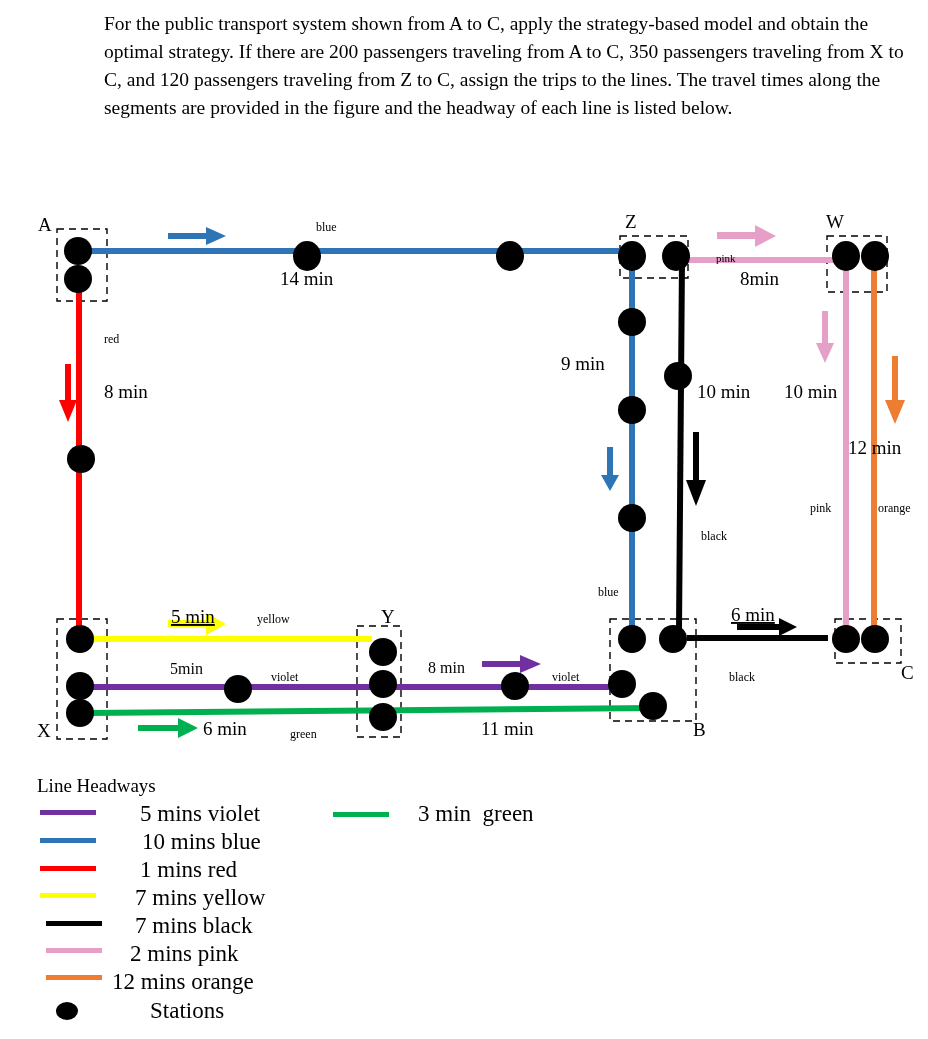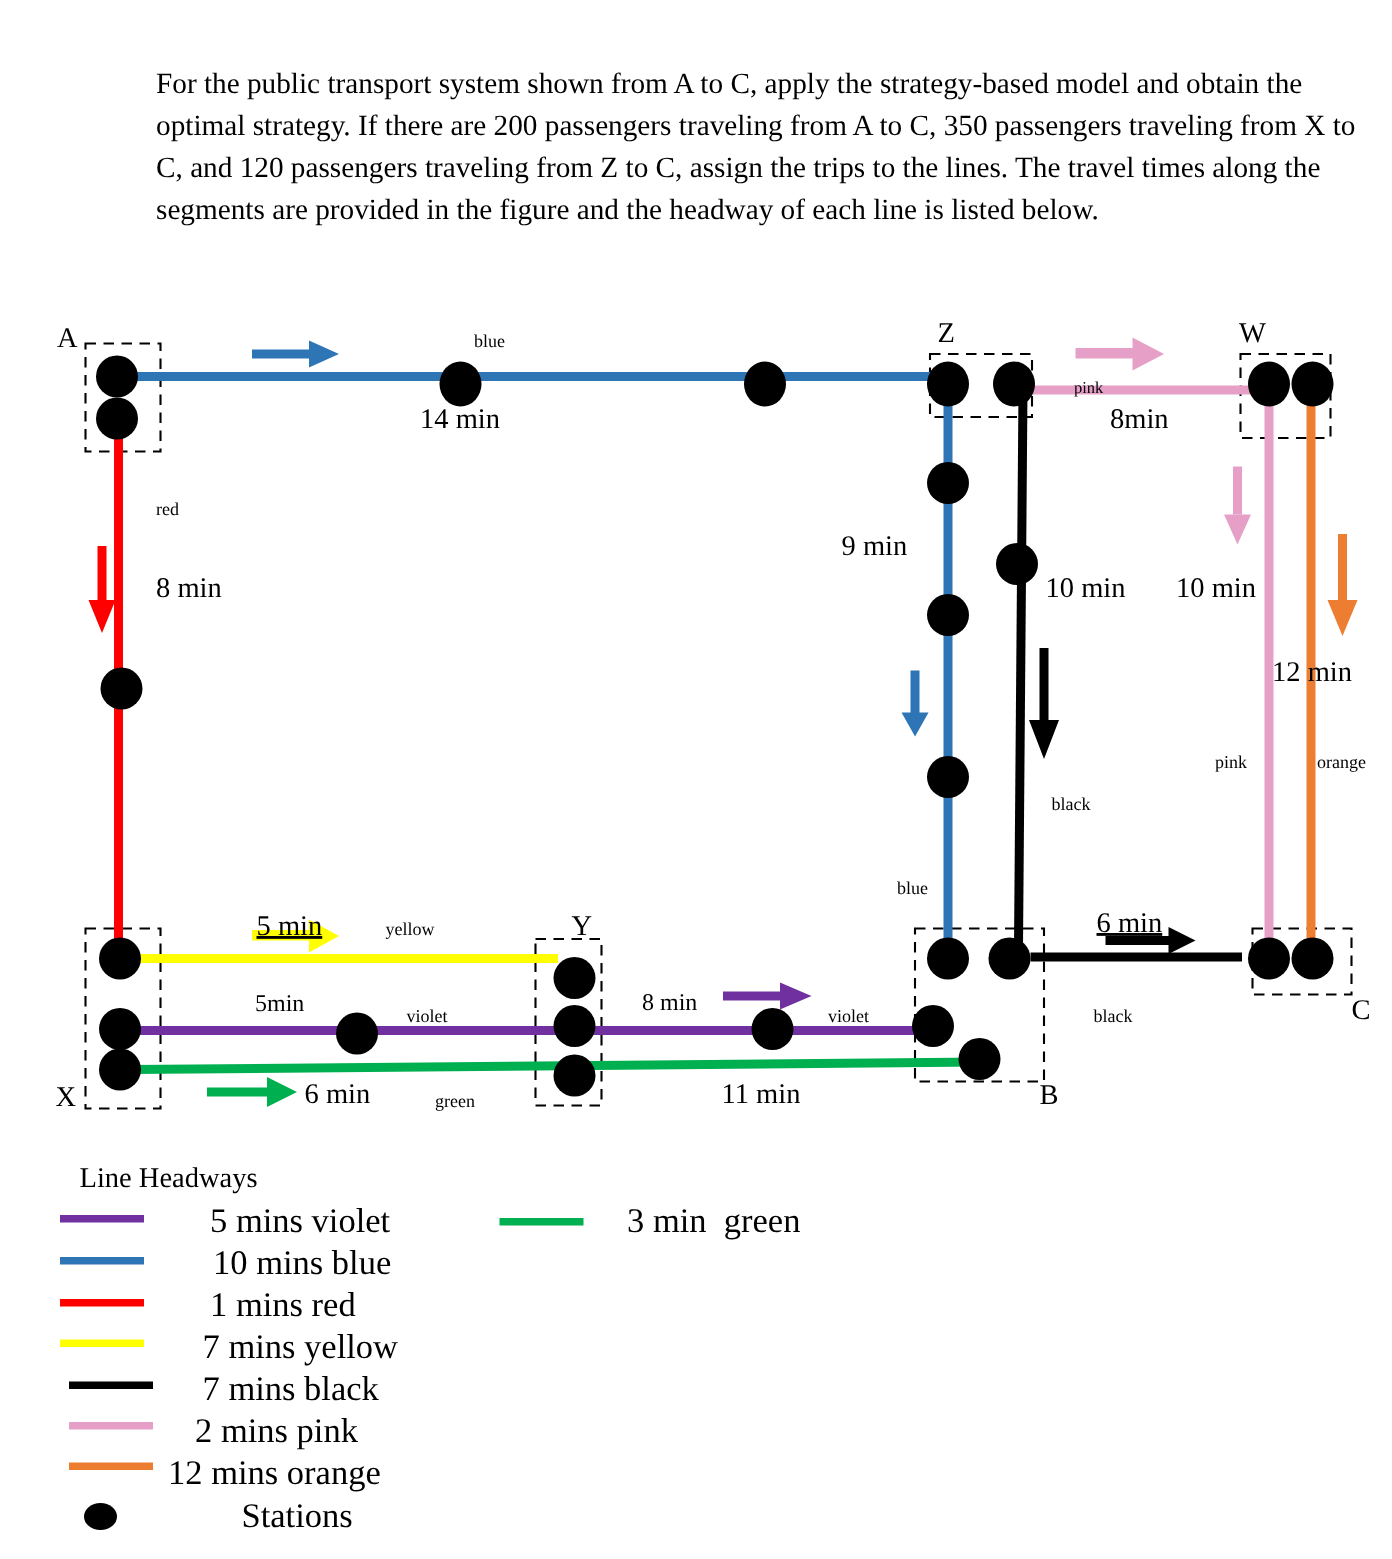--- a/index.html
+++ b/index.html
@@ -1,22 +1,22 @@
 <!DOCTYPE html>
 <html><head>
 <meta charset="utf-8">
 <style>
   html, body { margin: 0; padding: 0; background: #ffffff; }
   body { width: 928px; height: 1039px; position: relative; overflow: hidden;
          font-family: "Liberation Serif", "DejaVu Serif", serif; color: #000; }
   .problem { position: absolute; left: 104px; top: 10px; width: 810px;
-             font-size: 19.5px; line-height: 28px; margin-top: 33px; }
+             font-size: 19.5px; line-height: 28px; }
   svg#net { position: absolute; left: 0; top: 0; }
   svg text { font-family: "Liberation Serif", "DejaVu Serif", serif; fill: #000; }
-  .legend-title { position: absolute; left: 37px; top: 775px; font-size: 19px; margin-left: 16px; }
+  .legend-title { position: absolute; left: 37px; top: 775px; font-size: 19px; }
   .legend-item { position: absolute; font-size: 23px; height: 22px; line-height: 22px; }
   .legend-swatch { position: absolute; height: 5px; width: 56px; }
   .legend-dot { position: absolute; width: 22px; height: 18px; border-radius: 50%; background: #000; }
 </style>
 </head>
 <body>
 
 <div class="problem">For the public transport system shown from A to C, apply the strategy-based model and obtain the optimal strategy. If there are 200 passengers traveling from A to C, 350 passengers traveling from X to C, and 120 passengers traveling from Z to C, assign the trips to the lines. The travel times along the segments are provided in the figure and the headway of each line is listed below.</div>
 
 <svg id="net" width="928" height="770" viewBox="0 0 928 770">
@@ -197,14 +197,14 @@
   <div class="legend-swatch" style="left:46px;top:948px;background:#E6A0C8"></div>
   <div class="legend-item" style="left:130px;top:943px">2 mins pink</div>
 
   <div class="legend-swatch" style="left:46px;top:975px;background:#ED7D31"></div>
   <div class="legend-item" style="left:112px;top:971px">12 mins orange</div>
 
   <div class="legend-swatch" style="left:333px;top:812px;background:#00B050"></div>
   <div class="legend-item" style="left:418px;top:803px;white-space:pre">3 min  green</div>
 
   <div class="legend-dot" style="left:56px;top:1002px"></div>
-  <div class="legend-item" style="left:161px;top:1000px">Stations</div>
+  <div class="legend-item" style="left:150px;top:1000px">Stations</div>
 </div>
 
 </body></html>

